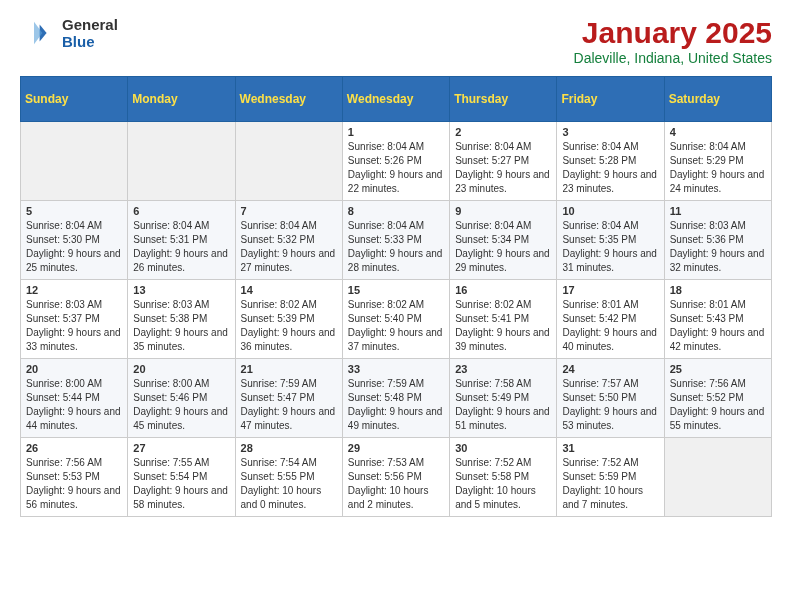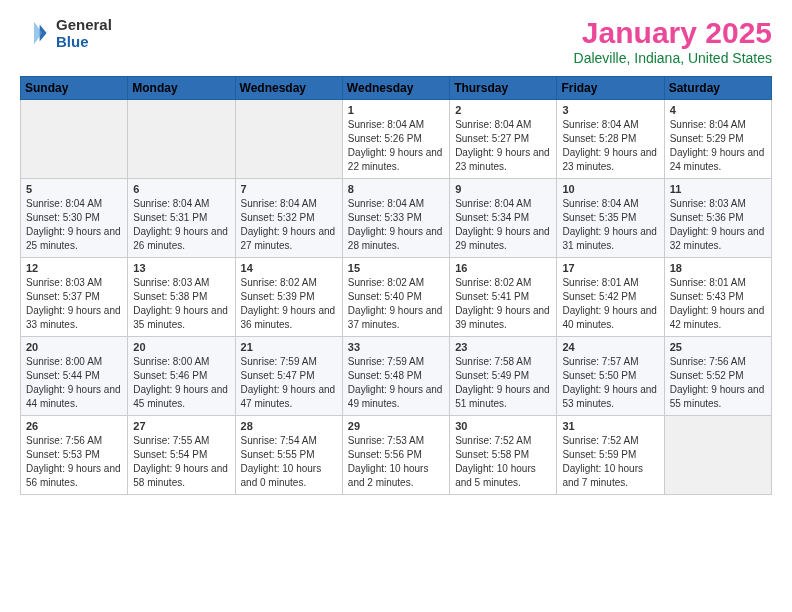--- a/index.html
+++ b/index.html
@@ -15,49 +15,49 @@
     }
     .header {
       display: flex;
       align-items: flex-start;
       justify-content: space-between;
       margin-bottom: 10px;
     }
     .logo {
       display: flex;
       align-items: center;
-      gap: 8px;
+      gap: 14px;
     }
     .logo-icon {
       width: 28px;
       height: 28px;
     }
     .title-block {
       text-align: right;
     }
     .title-block h1 {
       font-size: 30px;
-      color: #ec4899;
+      color: #b91c1c;
       font-weight: bold;
     }
     .title-block h2 {
       font-size: 14px;
       color: #15803d;
       font-weight: normal;
     }
     .calendar {
       width: 100%;
       border-collapse: collapse;
       border: 1px solid #ccc;
     }
     .calendar th {
       background: #2e6eb5;
-      color: #000000;
+      color: #fde047;
       font-size: 12px;
-      padding: 4px 4px;
+      padding: 15px 4px;
       text-align: left;
       border: 1px solid #2060a0;
       font-weight: bold;
     }
     .calendar td {
       vertical-align: top;
       border: 1px solid #ccc;
       padding: 4px 5px;
       width: calc(100% / 7);
       min-height: 80px;

